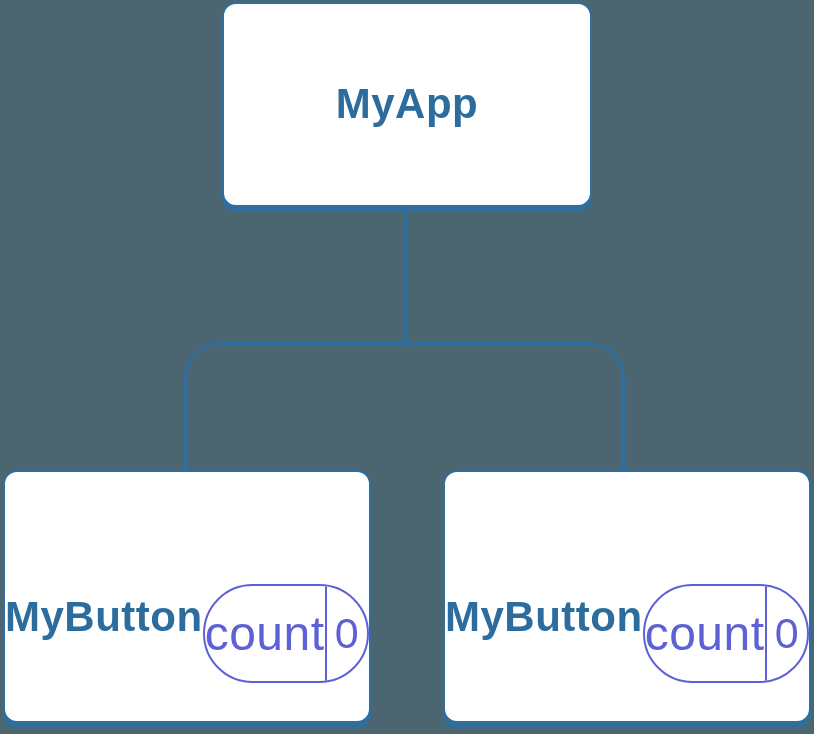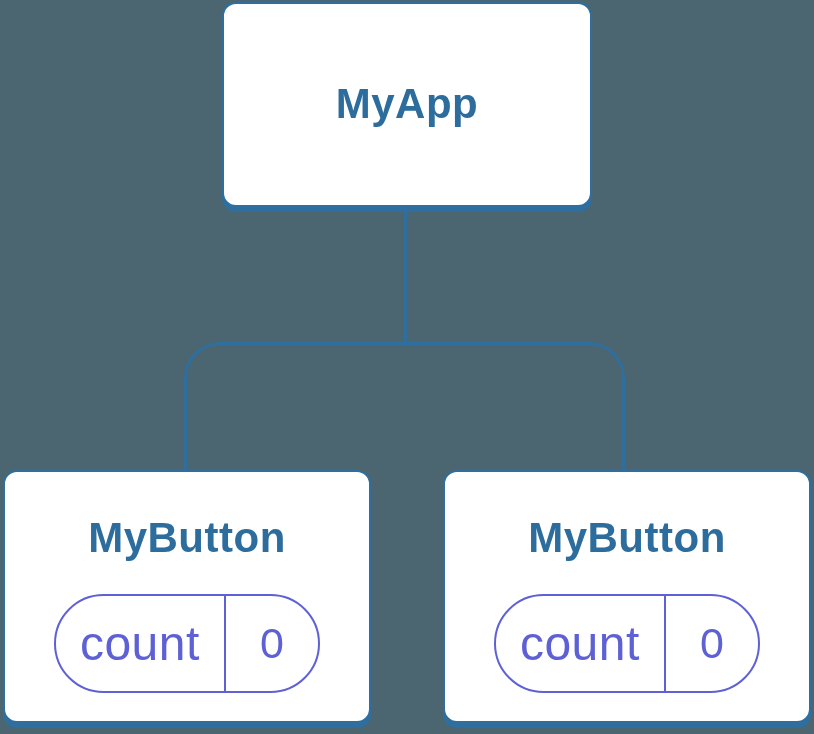--- a/index.html
+++ b/index.html
@@ -20,21 +20,21 @@
     box-sizing: border-box;
   }
   .card.root {
     left: 222px; top: 2px;
     width: 370px; height: 205px;
     display: flex; align-items: center; justify-content: center;
   }
   .card.child {
     top: 470px;
     width: 368px; height: 253px;
-    display: flex; flex-direction: column; align-items: center;
+    display: flex; align-items: center;
     padding-top: 42px;
   }
   .card.child.left  { left: 3px; }
   .card.child.right { left: 443px; }
   .node-label {
     color: var(--label-blue, #2d6d9e);
     font-size: 42px;
     font-weight: bold;
     letter-spacing: 0.5px;
     line-height: 1.15;

